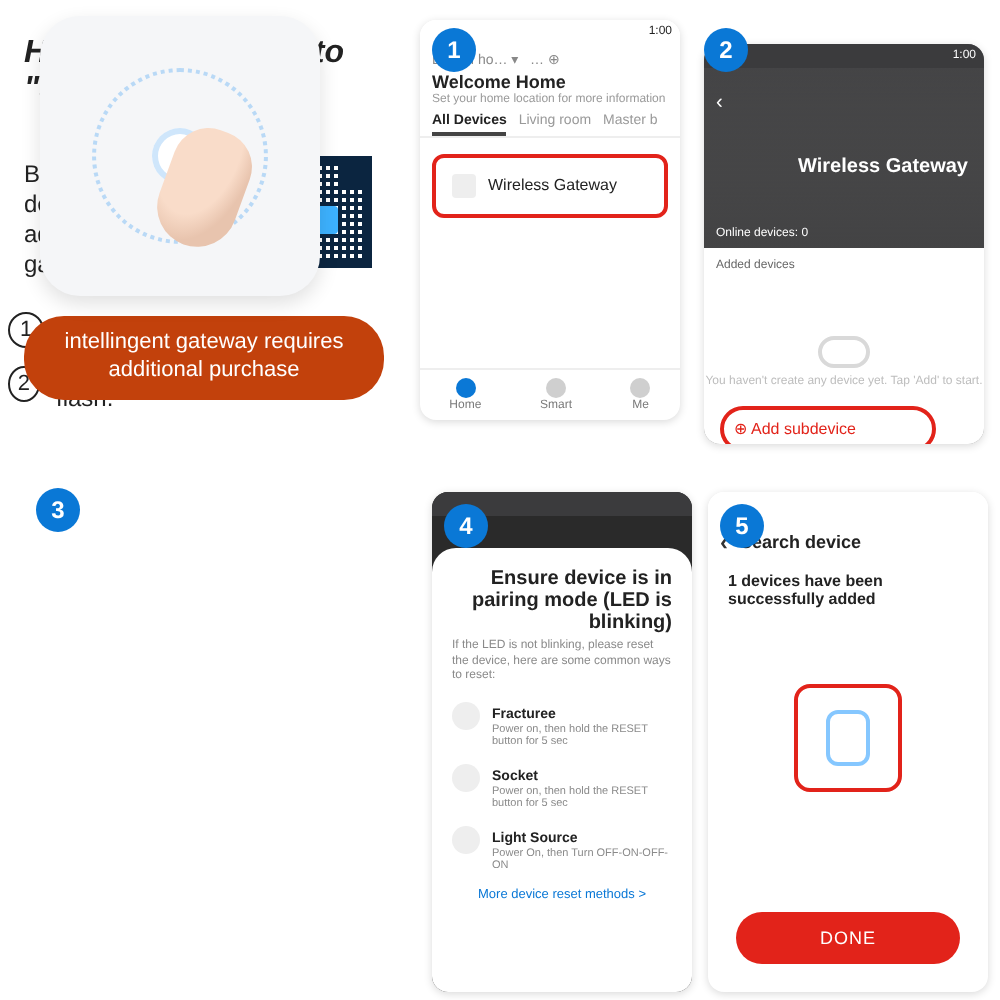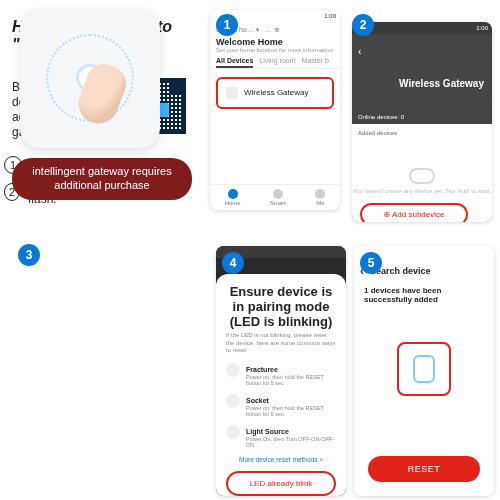--- a/index.html
+++ b/index.html
@@ -7,21 +7,21 @@
   .page{position:relative;width:500px;height:500px}
   .title{position:absolute;left:12px;top:10px;font-style:italic;font-weight:700;font-size:16px;line-height:1.15;width:180px}
   .intro{position:absolute;left:12px;top:72px;font-size:12px;width:110px;line-height:1.25}
   .qr{position:absolute;left:130px;top:70px;width:56px;height:56px;background:
       repeating-linear-gradient(0deg,#0b2540 0 2px,transparent 2px 4px),
       repeating-linear-gradient(90deg,#0b2540 0 2px,transparent 2px 4px);
       border:3px solid #0b2540}
   .qr .eye{position:absolute;width:14px;height:14px;background:#0b2540}
   .qr .e1{left:0;top:0}.qr .e2{right:0;top:0}.qr .e3{left:0;bottom:0}
   .qr .home{position:absolute;left:22px;top:22px;width:14px;height:14px;background:#3db2ff;border-radius:2px}
-  .redpill{position:absolute;left:12px;top:150px;width:180px;background:#7f1d1d;color:#fff;border-radius:20px;padding:7px 10px;text-align:center;font-size:11px;line-height:1.25}
+  .redpill{position:absolute;left:12px;top:150px;width:180px;background:#c2410c;color:#fff;border-radius:20px;padding:7px 10px;text-align:center;font-size:11px;line-height:1.25}
   .badge{position:absolute;width:22px;height:22px;border-radius:50%;background:#0a78d6;color:#fff;display:flex;align-items:center;justify-content:center;font-weight:700;font-size:12px;z-index:5}
   .phone{position:absolute;background:#fff;border-radius:8px;box-shadow:0 1px 4px rgba(0,0,0,.15);overflow:hidden}
   .status{height:12px;background:#fff;display:flex;justify-content:flex-end;align-items:center;padding:0 4px;font-size:6px;gap:2px}
   .status.dark{background:#3b3b3d;color:#fff}
   .redbox{border:2px solid #E2231A;border-radius:6px}
   
   .s1{left:210px;top:2px;width:130px;height:200px}
   .s1 .hdr{padding:4px 6px 2px;font-size:7px;color:#888}
   .s1 .wh{padding:0 6px 3px}
   .s1 .wh b{font-size:9px;color:#222}
@@ -37,35 +37,35 @@
 
   .s2{left:352px;top:14px;width:140px;height:200px;background:#888}
   .s2 .hero{height:90px;background:linear-gradient(0deg,rgba(0,0,0,.45),rgba(0,0,0,.25)),linear-gradient(180deg,#5b5b5d,#7a7a7c);position:relative;color:#fff}
   .s2 .hero .back{position:absolute;left:6px;top:12px;font-size:10px}
   .s2 .hero .t{position:absolute;right:8px;top:44px;font-weight:600;font-size:10px}
   .s2 .hero .sub{position:absolute;left:6px;bottom:4px;font-size:6px}
   .s2 .body{background:#fff;height:110px;padding:6px;position:relative}
   .s2 .body .lbl{font-size:6px;color:#666}
   .s2 .body .empty{position:absolute;left:0;right:0;top:34px;text-align:center;color:#bdbdbd;font-size:6px;line-height:1.2}
   .s2 .body .cloud{width:26px;height:16px;border:2px solid #d9d9d9;border-radius:10px;margin:10px auto 4px}
-  .s2 .add{position:absolute;left:8px;right:24px;bottom:8px;border-radius:16px;padding:5px;text-align:center;font-size:8px;color:#E2231A}
+  .s2 .add{position:absolute;left:8px;right:24px;bottom:8px;border-radius:16px;padding:5px;text-align:left;font-size:8px;color:#E2231A}
 
   .s3{left:18px;top:238px;width:180px;height:250px}
   .device{position:relative;width:140px;height:140px;margin:8px auto;background:#f5f6f8;border-radius:20px;box-shadow:0 4px 10px rgba(0,0,0,.12)}
   .device:before{content:"";position:absolute;inset:26px;border:2px dotted #b9d9f6;border-radius:50%}
   .device .btn{position:absolute;left:56px;top:56px;width:28px;height:28px;border-radius:50%;background:#fff;box-shadow:inset 0 0 0 3px #cfe6fb}
   .device .finger{position:absolute;left:62px;top:56px;width:40px;height:60px;background:radial-gradient(ellipse at 30% 20%,#f9dcc9 50%,#e8c4ae 70%);border-radius:18px 18px 20px 20px;transform:rotate(20deg)}
   .steps{margin-top:4px}
   .steps .item{display:flex;align-items:center;gap:8px;margin:4px 4px}
   .steps .num{width:18px;height:18px;border:1.5px solid #222;border-radius:50%;display:flex;align-items:center;justify-content:center;font-size:11px}
   .steps p{font-size:12px;line-height:1.2}
 
   .s4{left:216px;top:238px;width:130px;height:250px;background:#2a2a2a}
   .s4 .sheet{position:absolute;left:0;right:0;bottom:0;top:28px;background:#fff;border-radius:12px 12px 0 0;padding:10px 10px 8px}
-  .s4 h4{font-size:13px;text-align:center;margin-bottom:3px}
+  .s4 h4{font-size:10px;text-align:right;margin-bottom:3px}
   .s4 .note{font-size:6px;color:#8a8a8a;line-height:1.25}
   .s4 .opt{display:flex;gap:6px;margin-top:8px;align-items:flex-start}
   .s4 .opt .circ{width:14px;height:14px;border-radius:50%;background:#eee;flex:0 0 14px}
   .s4 .opt b{font-size:7px}
   .s4 .opt span{font-size:5.5px;color:#8a8a8a;display:block;line-height:1.1}
   .s4 .more{font-size:6.5px;color:#0a78d6;text-align:center;margin-top:8px}
   .s4 .cta{margin-top:8px;border-radius:16px;padding:6px;text-align:center;color:#E2231A;font-size:8px}
 
   .s5{left:354px;top:238px;width:140px;height:250px}
   .s5 .hdr{display:flex;align-items:center;padding:6px;font-size:9px;font-weight:600;gap:6px}
@@ -177,30 +177,29 @@
         </div>
       <div class="opt">
           <div class="circ"></div>
           <div><b>Socket</b><span>Power on, then hold the RESET button for 5 sec</span></div>
         </div>
       <div class="opt">
           <div class="circ"></div>
           <div><b>Light Source</b><span>Power On, then Turn OFF-ON-OFF-ON</span></div>
         </div>
       <div class="more">More device reset methods &gt;</div>
-      <div class="cta redbox">LED already blink</div>
     </div>
   </div>
 
   <div class="phone s5">
     <div class="status"></div>
     <div class="hdr">
       <span class="back">‹</span>
       <span>Search device</span>
     </div>
     <div class="msg">1 devices have been successfully added</div>
     <div class="found redbox">
       <div class="chip"></div>
     </div>
-    <div class="done">RESET</div>
+    <div class="done">DONE</div>
   </div>
 
 </div>
 
 </body></html>

